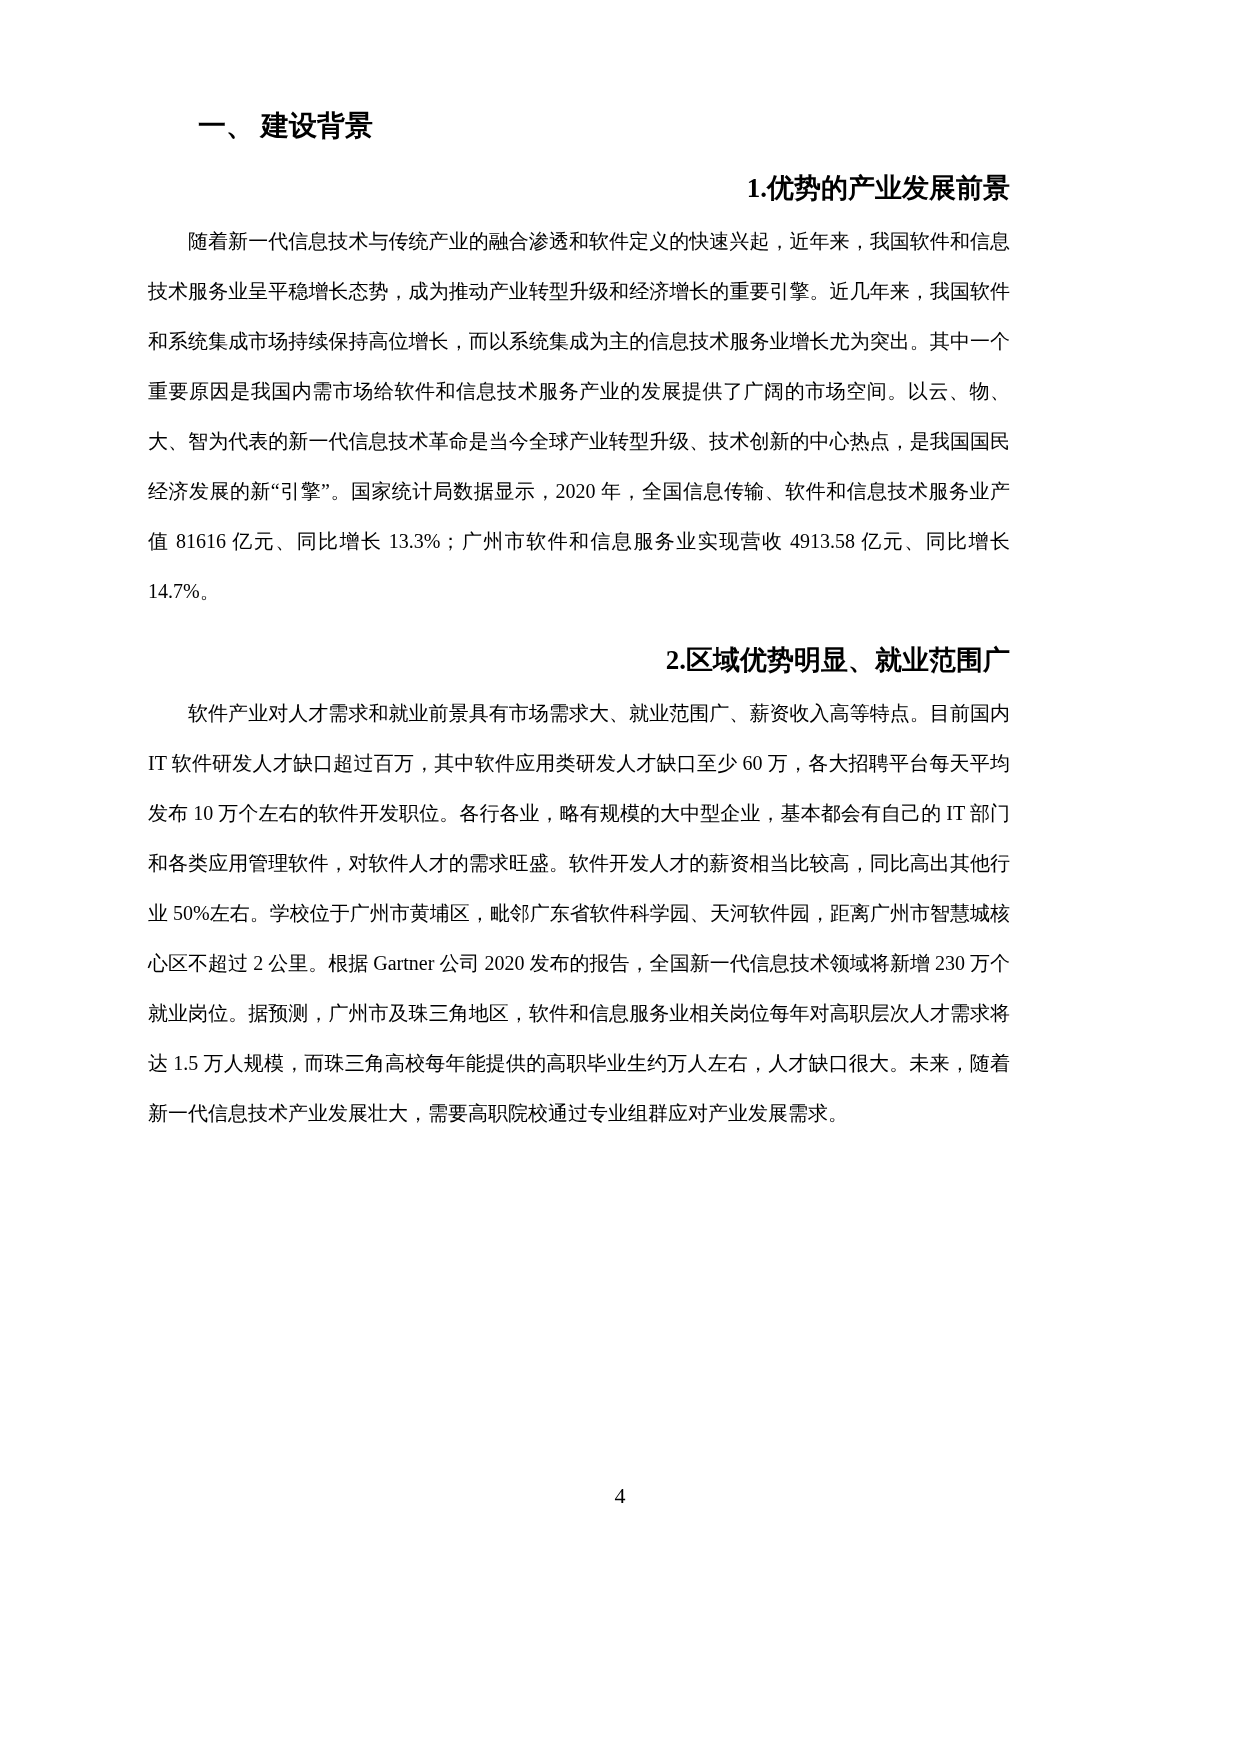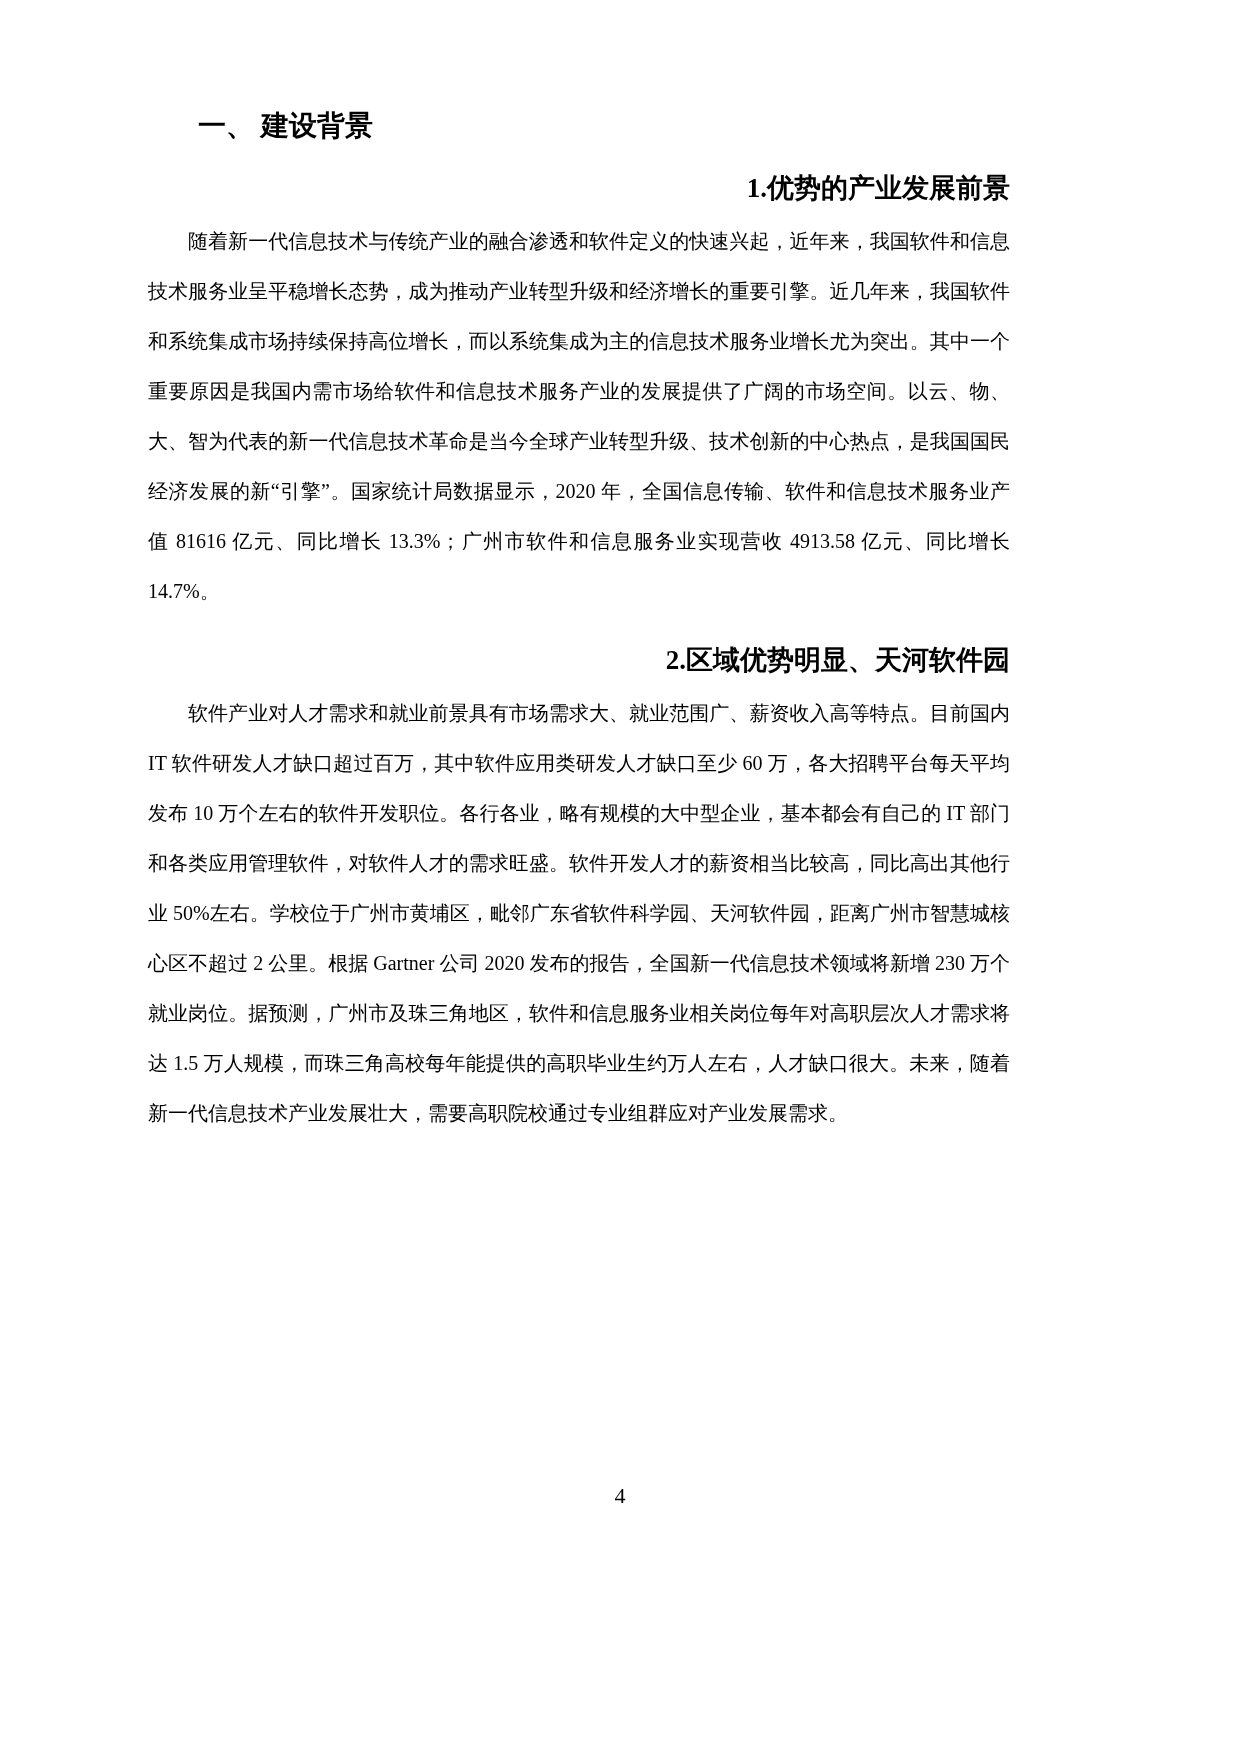--- a/index.html
+++ b/index.html
@@ -63,20 +63,20 @@
 
 <div class="page">
   <div class="content">
 
     <h1 class="main-heading">一、 建设背景</h1>
 
     <h2 class="section-title"><span class="num">1.</span><span>优势的产业发展前景</span></h2>
 
     <p class="body-paragraph">随着新一代信息技术与传统产业的融合渗透和软件定义的快速兴起，近年来，我国软件和信息技术服务业呈平稳增长态势，成为推动产业转型升级和经济增长的重要引擎。近几年来，我国软件和系统集成市场持续保持高位增长，而以系统集成为主的信息技术服务业增长尤为突出。其中一个重要原因是我国内需市场给软件和信息技术服务产业的发展提供了广阔的市场空间。以云、物、大、智为代表的新一代信息技术革命是当今全球产业转型升级、技术创新的中心热点，是我国国民经济发展的新“引擎”。国家统计局数据显示，2020 年，全国信息传输、软件和信息技术服务业产值 81616 亿元、同比增长 13.3%；广州市软件和信息服务业实现营收 4913.58 亿元、同比增长 14.7%。</p>
 
-    <h2 class="section-title"><span class="num">2.</span><span>区域优势明显、天河软件园</span></h2>
+    <h2 class="section-title"><span class="num">2.</span><span>区域优势明显、就业范围广</span></h2>
 
     <p class="body-paragraph">软件产业对人才需求和就业前景具有市场需求大、就业范围广、薪资收入高等特点。目前国内 IT 软件研发人才缺口超过百万，其中软件应用类研发人才缺口至少 60 万，各大招聘平台每天平均发布 10 万个左右的软件开发职位。各行各业，略有规模的大中型企业，基本都会有自己的 IT 部门和各类应用管理软件，对软件人才的需求旺盛。软件开发人才的薪资相当比较高，同比高出其他行业 50%左右。学校位于广州市黄埔区，毗邻广东省软件科学园、天河软件园，距离广州市智慧城核心区不超过 2 公里。根据 Gartner 公司 2020 发布的报告，全国新一代信息技术领域将新增 230 万个就业岗位。据预测，广州市及珠三角地区，软件和信息服务业相关岗位每年对高职层次人才需求将达 1.5 万人规模，而珠三角高校每年能提供的高职毕业生约万人左右，人才缺口很大。未来，随着新一代信息技术产业发展壮大，需要高职院校通过专业组群应对产业发展需求。</p>
 
   </div>
 
   <div class="page-number">4</div>
 </div>
 
 </body></html>

